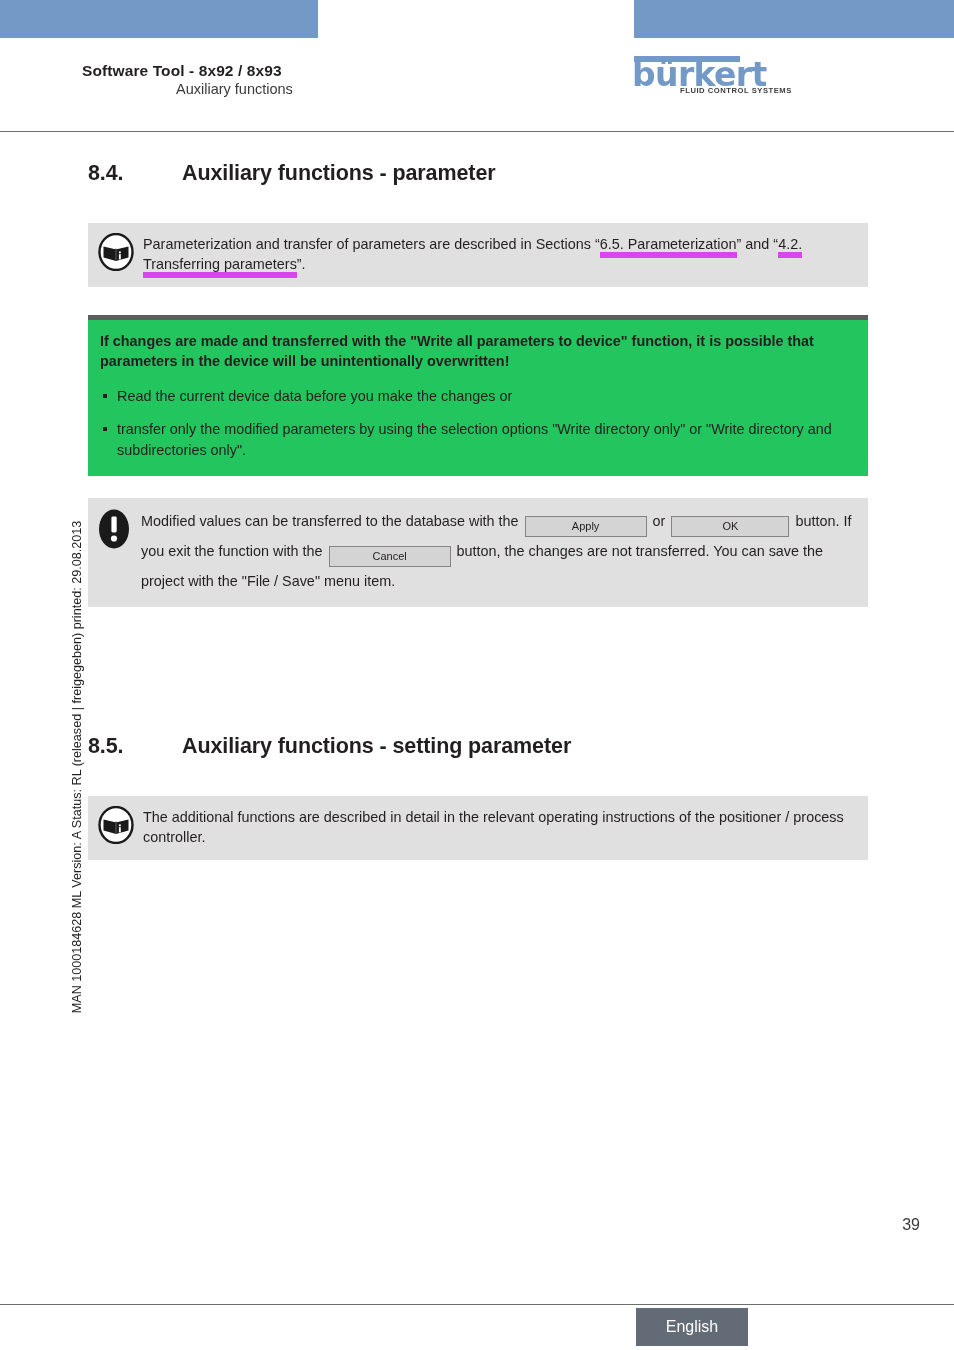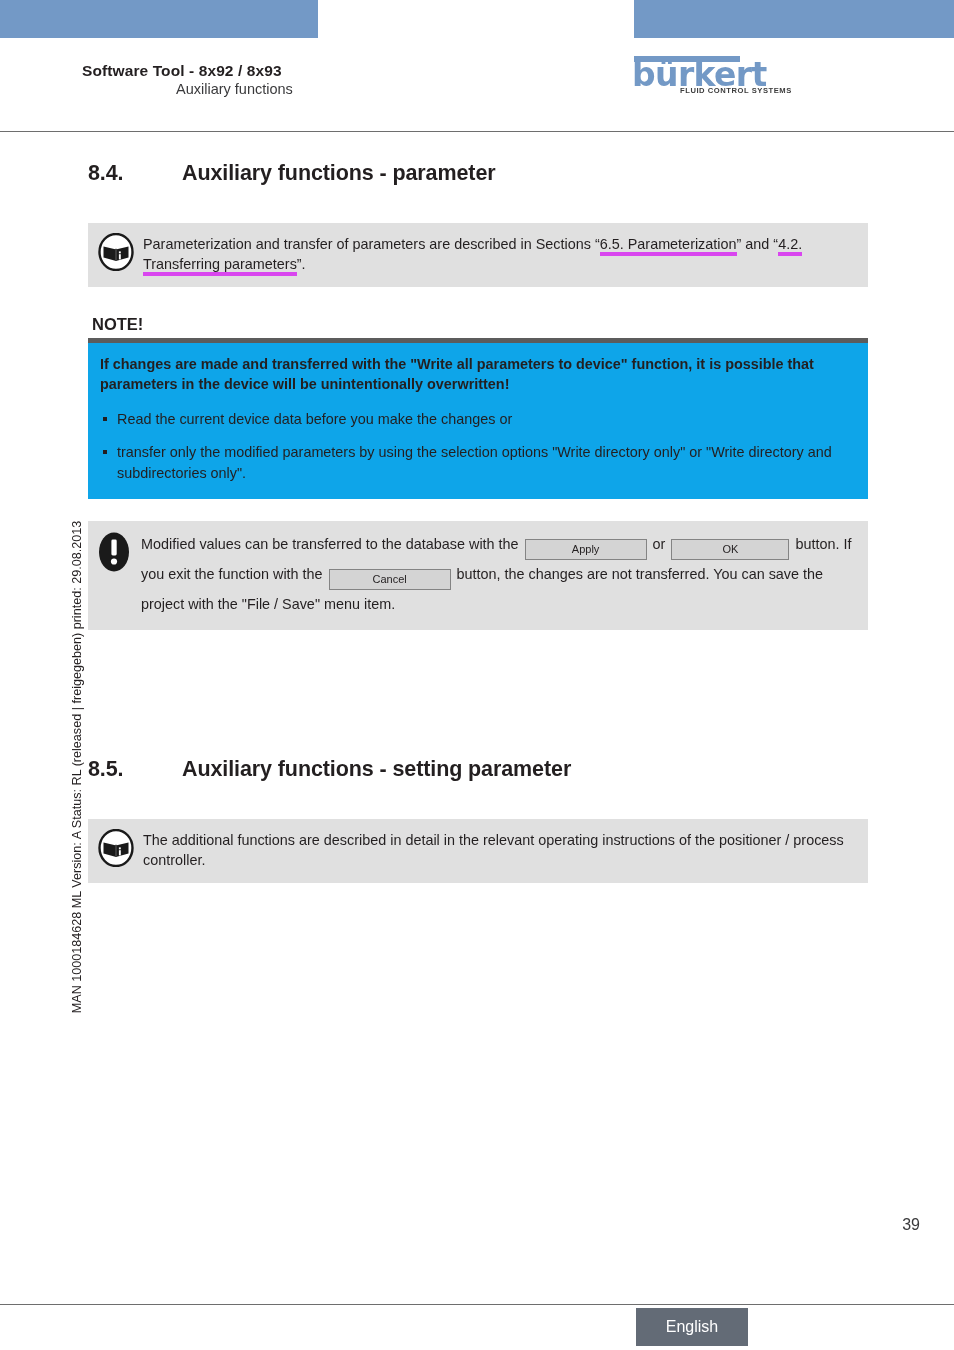--- a/index.html
+++ b/index.html
@@ -157,21 +157,21 @@
   .infobox .body {
     font-size: 14.4px;
     line-height: 1.42;
     color: #231f20;
     padding-left: 9px;
     padding-top: 1px;
   }
   .xref {
     color: #231f20;
     text-decoration: none;
-    border-bottom: 4px solid #d946ef;
+    border-bottom: 6px solid #d946ef;
     padding-bottom: 0px;
   }
 
   
   .icon-manual {
     flex: 0 0 auto;
     width: 36px;
     height: 38px;
     position: relative;
   }
@@ -189,21 +189,21 @@
     color: #231f20;
     margin: 0 0 4px 4px;
   }
   .note-rule {
     width: 780px;
     height: 5px;
     background: #5c5c5c;
   }
   .note-body {
     width: 780px;
-    background: #0ea5e9;
+    background: #22c55e;
     box-sizing: border-box;
     padding: 11px 14px 16px 12px;
   }
   .note-lead {
     font-size: 14.4px;
     font-weight: bold;
     line-height: 1.42;
     margin: 0 0 14px 0;
     color: #231f20;
   }
@@ -340,21 +340,20 @@
       </svg>
     </div>
     <div class="body">
       <span>Parameterization and transfer of parameters are described in Sections “</span><a class="xref" href="#">6.5. Parameterization</a><span>” and “</span><a class="xref" href="#">4.2. </a><a class="xref" href="#">Transferring parameters</a><span>”.</span>
     </div>
   </div>
 
   <div class="gap-28"></div>
 
   <div>
-    <div class="note-label">NOTE!</div>
     <div class="note-rule"></div>
     <div class="note-body">
       <p class="note-lead">If changes are made and transferred with the "Write all parameters to device" function, it is possible that parameters in the device will be unintentionally overwritten!</p>
       <ul class="note-list">
         <li>Read the current device data before you make the changes or</li>
         <li>transfer only the modified parameters by using the selection options "Write directory only" or "Write directory and subdirectories only".</li>
       </ul>
     </div>
   </div>
 

